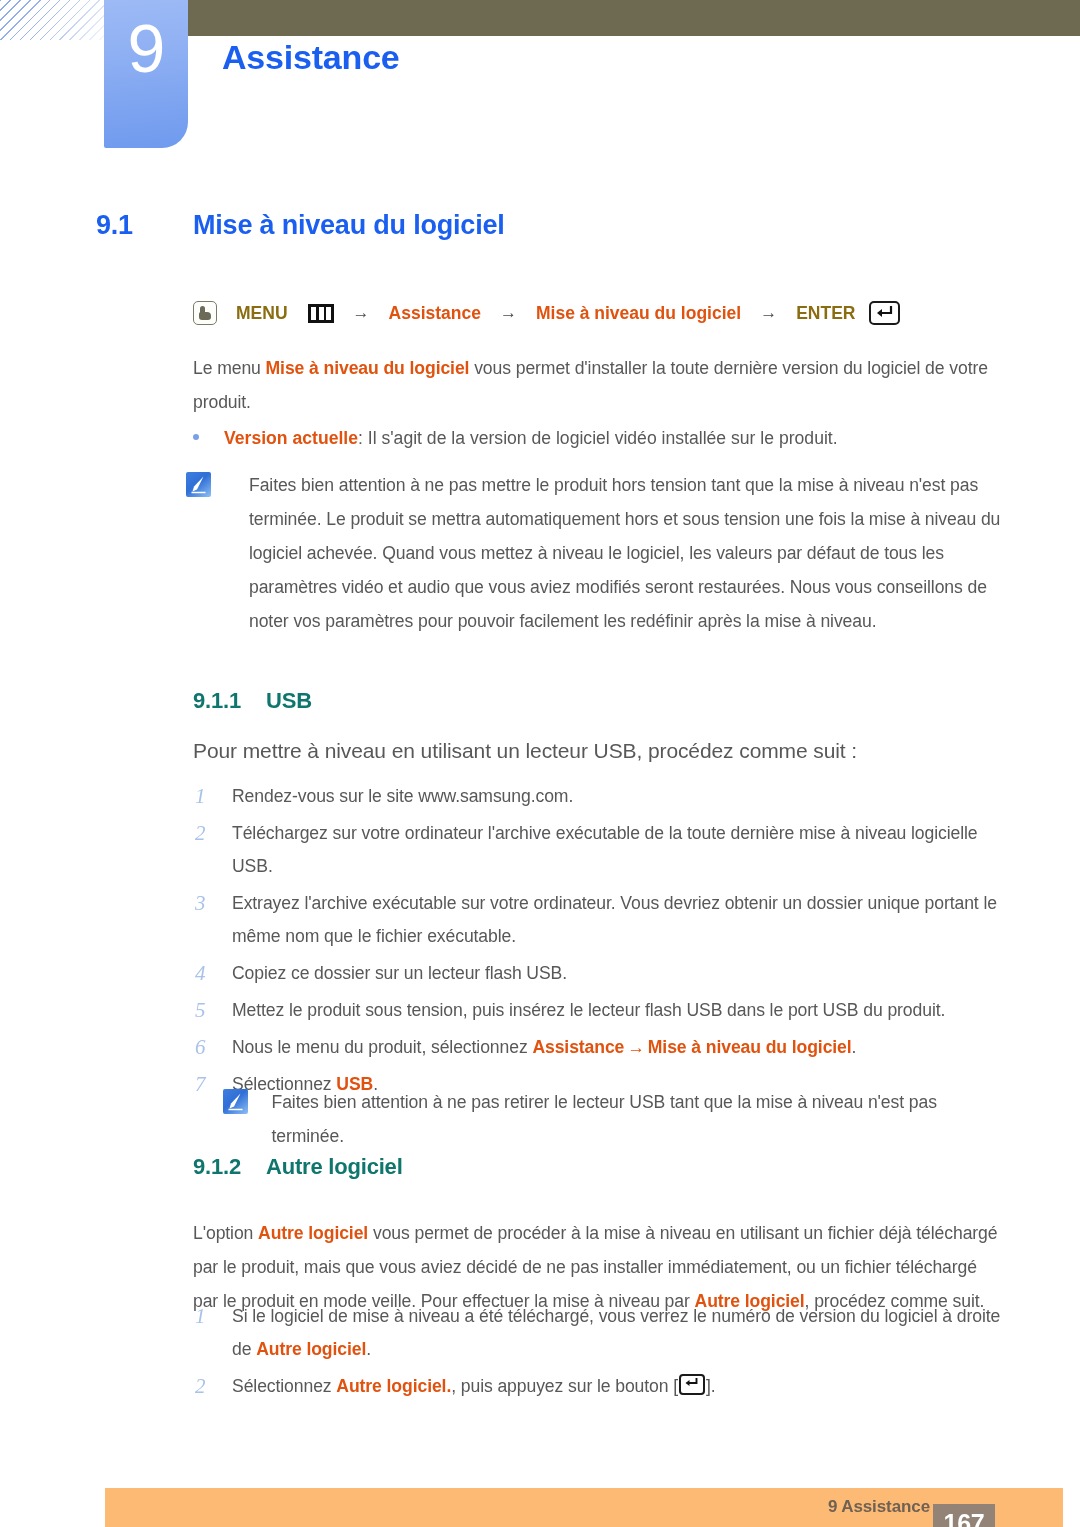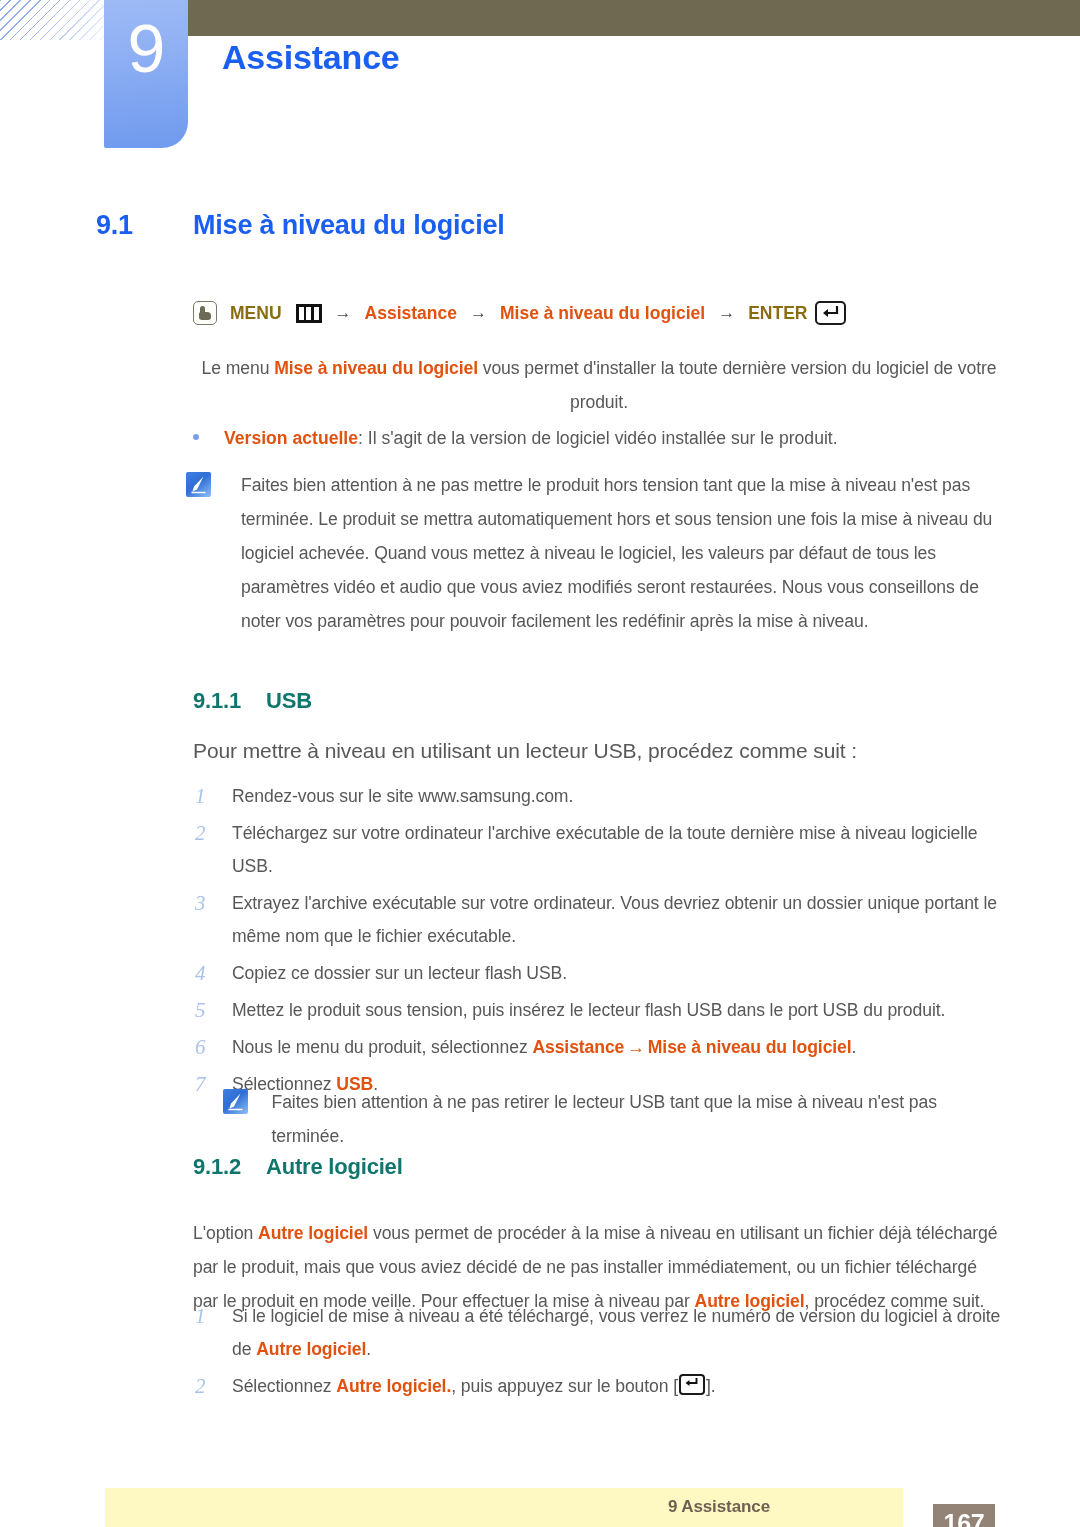--- a/index.html
+++ b/index.html
@@ -91,21 +91,21 @@
 
   .breadcrumb {
     position: absolute;
     left: 193px; top: 301px;
     font-size: 17.5px;
     font-weight: 700;
     color: #8a6d10;
     white-space: nowrap;
     display: flex;
     align-items: center;
-    gap: 6px;
+    gap: 12px;
   }
   .bc-text { color: #8a6d10; }
   .bc-orange { color: #e1520f; }
   .bc-arrow { color: #4a4a4a; font-weight: 400; padding: 0 7px; font-size: 17px; }
 
   .icon-hand {
     display: inline-block;
     width: 22px; height: 22px;
     border: 1.6px solid #7a7a6a;
     border-radius: 5px;
@@ -185,21 +185,21 @@
     position: absolute;
     font-size: 17.6px;
     color: #58585a;
     line-height: 34px;
     letter-spacing: -0.1px;
   }
   .para b, .orange {
     color: #e1520f;
     font-weight: 700;
   }
-  .p-intro { left: 193px; top: 351px; width: 812px; text-align: center; }
+  .p-intro { left: 193px; top: 351px; width: 812px; }
   .p-autre { left: 193px; top: 1216px; width: 812px; }
 
   .bullet-row {
     position: absolute;
     left: 193px; top: 422px;
     width: 812px;
     font-size: 17.6px;
     color: #58585a;
     line-height: 32px;
   }
@@ -229,21 +229,21 @@
     position: relative;
     overflow: hidden;
   }
   .note-icon svg { position: absolute; left: 3px; top: 3px; }
   .note-text {
     font-size: 17.6px;
     color: #58585a;
     line-height: 34px;
     letter-spacing: -0.1px;
   }
-  .note-1 .note-text { margin-left: 30px; width: 772px; }
+  .note-1 .note-text { margin-left: 38px; width: 772px; }
   .note-2 .note-text { margin-left: 24px; width: 740px; }
 
   
   .h2 {
     position: absolute;
     font-size: 22px;
     font-weight: 700;
     color: #0f766e;
     letter-spacing: -0.2px;
     white-space: nowrap;
@@ -284,23 +284,23 @@
     letter-spacing: -0.1px;
     flex: 1 1 auto;
   }
   .num-body b { color: #e1520f; font-weight: 700; }
   .num-body .arrow-o { color: #e1520f; font-weight: 700; padding: 0 3px; }
 
   
   .footer {
     position: absolute;
     left: 105px; top: 1488px;
-    width: 798px;
+    width: 958px;
     height: 39px;
-    background: #fef9c3;
+    background: #fdba74;
   }
   .footer-label {
     position: absolute;
     right: 133px; top: 9px;
     font-size: 17px;
     font-weight: 700;
     color: #6f6154;
     letter-spacing: -0.1px;
   }
   .page-box {

